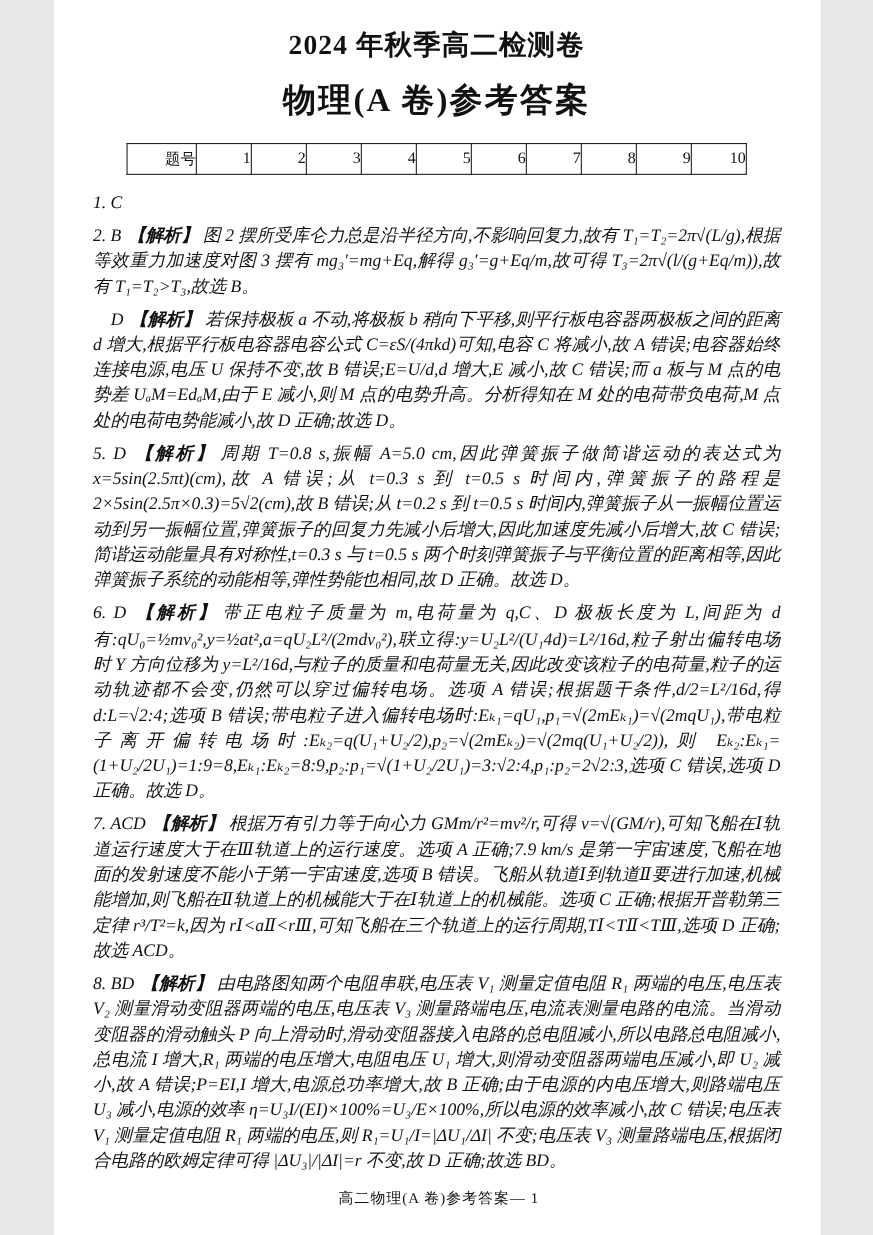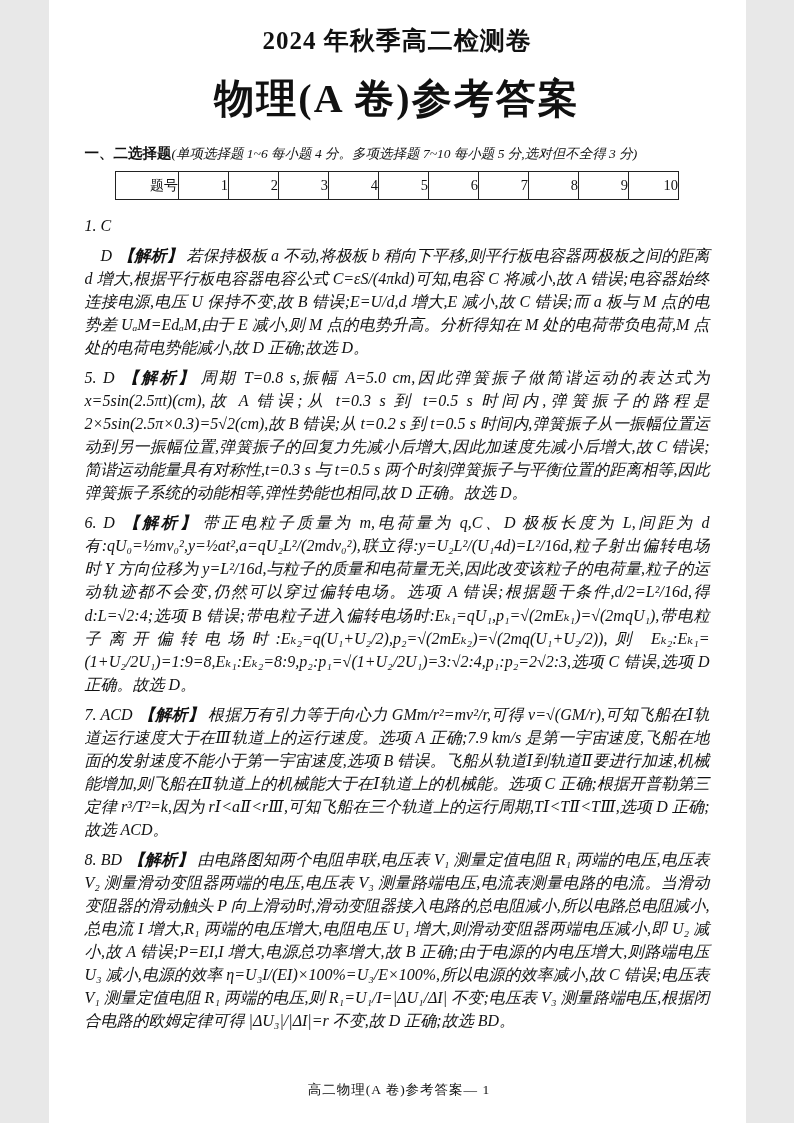--- a/index.html
+++ b/index.html
@@ -7,21 +7,21 @@
     width:697px;height:1123px;box-sizing:border-box;background:#ffffff;
     margin:0 auto;position:relative;color:#111;
     font-family:"Liberation Serif","DejaVu Serif",serif;
     padding:18px 36px 0 36px;overflow:hidden;
   }
   .doc-title{
     text-align:center;font-size:25px;font-weight:bold;margin:6px 0 2px 0;
     letter-spacing:1px;
   }
   .doc-subtitle{
-    text-align:center;font-size:40px;font-weight:bold;margin:14px 0 18px 0;
+    text-align:center;font-size:30px;font-weight:bold;margin:14px 0 18px 0;
     letter-spacing:2px;
   }
   .section-line{font-size:14.5px;margin:10px 0 8px 0;}
   .section-heading{font-weight:bold;}
   .section-note{font-style:italic;font-size:13.5px;}
   table.answers{
     border-collapse:collapse;margin:6px auto 14px auto;
     font-size:14.5px;
   }
   table.answers td{
@@ -43,21 +43,20 @@
   }
 </style>
 </head>
 <body>
 
 <div class="page">
 
   <h1 class="doc-title">2024 年秋季高二检测卷</h1>
   <h2 class="doc-subtitle">物理(A 卷)参考答案</h2>
 
-  <p class="section-line"><span class="section-heading">一、二选择题</span><span class="section-note">(单项选择题 1~6 每小题 4 分。多项选择题 7~10 每小题 5 分,选对但不全得 3 分)</span></p>
 
   <table class="answers">
     <tbody>
       <tr>
         <td class="rowlabel">题号</td>
 
           <td>1</td>
 
           <td>2</td>
 
@@ -78,20 +77,21 @@
           <td>10</td>
 
       </tr>
     </tbody>
   </table>
 
   <div class="explanations">
 
       <p class="exp"><span class="num">1. C</span><b class="tag"></b><span class="body"></span></p>
 
+      <p class="exp"><span class="num">2. B</span><b class="tag">【解析】</b><span class="body">图 2 摆所受库仑力总是沿半径方向,不影响回复力,故有 T₁=T₂=2π√(L/g),根据等效重力加速度对图 3 摆有 mg₃′=mg+Eq,解得 g₃′=g+Eq/m,故可得 T₃=2π√(l/(g+Eq/m)),故有 T₁=T₂&gt;T₃,故选 B。</span></p>
 
       <p class="exp"><span class="num">　D</span><b class="tag">【解析】</b><span class="body">若保持极板 a 不动,将极板 b 稍向下平移,则平行板电容器两极板之间的距离 d 增大,根据平行板电容器电容公式 C=εS/(4πkd)可知,电容 C 将减小,故 A 错误;电容器始终连接电源,电压 U 保持不变,故 B 错误;E=U/d,d 增大,E 减小,故 C 错误;而 a 板与 M 点的电势差 UₐM=EdₐM,由于 E 减小,则 M 点的电势升高。分析得知在 M 处的电荷带负电荷,M 点处的电荷电势能减小,故 D 正确;故选 D。</span></p>
 
 
       <p class="exp"><span class="num">5. D</span><b class="tag">【解析】</b><span class="body">周期 T=0.8 s,振幅 A=5.0 cm,因此弹簧振子做简谐运动的表达式为 x=5sin(2.5πt)(cm),故 A 错误;从 t=0.3 s 到 t=0.5 s 时间内,弹簧振子的路程是 2×5sin(2.5π×0.3)=5√2(cm),故 B 错误;从 t=0.2 s 到 t=0.5 s 时间内,弹簧振子从一振幅位置运动到另一振幅位置,弹簧振子的回复力先减小后增大,因此加速度先减小后增大,故 C 错误;简谐运动能量具有对称性,t=0.3 s 与 t=0.5 s 两个时刻弹簧振子与平衡位置的距离相等,因此弹簧振子系统的动能相等,弹性势能也相同,故 D 正确。故选 D。</span></p>
 
       <p class="exp"><span class="num">6. D</span><b class="tag">【解析】</b><span class="body">带正电粒子质量为 m,电荷量为 q,C、D 极板长度为 L,间距为 d 有:qU₀=½mv₀²,y=½at²,a=qU₂L²/(2mdv₀²),联立得:y=U₂L²/(U₁4d)=L²/16d,粒子射出偏转电场时 Y 方向位移为 y=L²/16d,与粒子的质量和电荷量无关,因此改变该粒子的电荷量,粒子的运动轨迹都不会变,仍然可以穿过偏转电场。选项 A 错误;根据题干条件,d/2=L²/16d,得 d:L=√2:4;选项 B 错误;带电粒子进入偏转电场时:Eₖ₁=qU₁,p₁=√(2mEₖ₁)=√(2mqU₁),带电粒子离开偏转电场时:Eₖ₂=q(U₁+U₂/2),p₂=√(2mEₖ₂)=√(2mq(U₁+U₂/2)),则 Eₖ₂:Eₖ₁=(1+U₂/2U₁)=1:9=8,Eₖ₁:Eₖ₂=8:9,p₂:p₁=√(1+U₂/2U₁)=3:√2:4,p₁:p₂=2√2:3,选项 C 错误,选项 D 正确。故选 D。</span></p>
 
       <p class="exp"><span class="num">7. ACD</span><b class="tag">【解析】</b><span class="body">根据万有引力等于向心力 GMm/r²=mv²/r,可得 v=√(GM/r),可知飞船在Ⅰ轨道运行速度大于在Ⅲ轨道上的运行速度。选项 A 正确;7.9 km/s 是第一宇宙速度,飞船在地面的发射速度不能小于第一宇宙速度,选项 B 错误。飞船从轨道Ⅰ到轨道Ⅱ要进行加速,机械能增加,则飞船在Ⅱ轨道上的机械能大于在Ⅰ轨道上的机械能。选项 C 正确;根据开普勒第三定律 r³/T²=k,因为 rⅠ&lt;aⅡ&lt;rⅢ,可知飞船在三个轨道上的运行周期,TⅠ&lt;TⅡ&lt;TⅢ,选项 D 正确;故选 ACD。</span></p>
 

